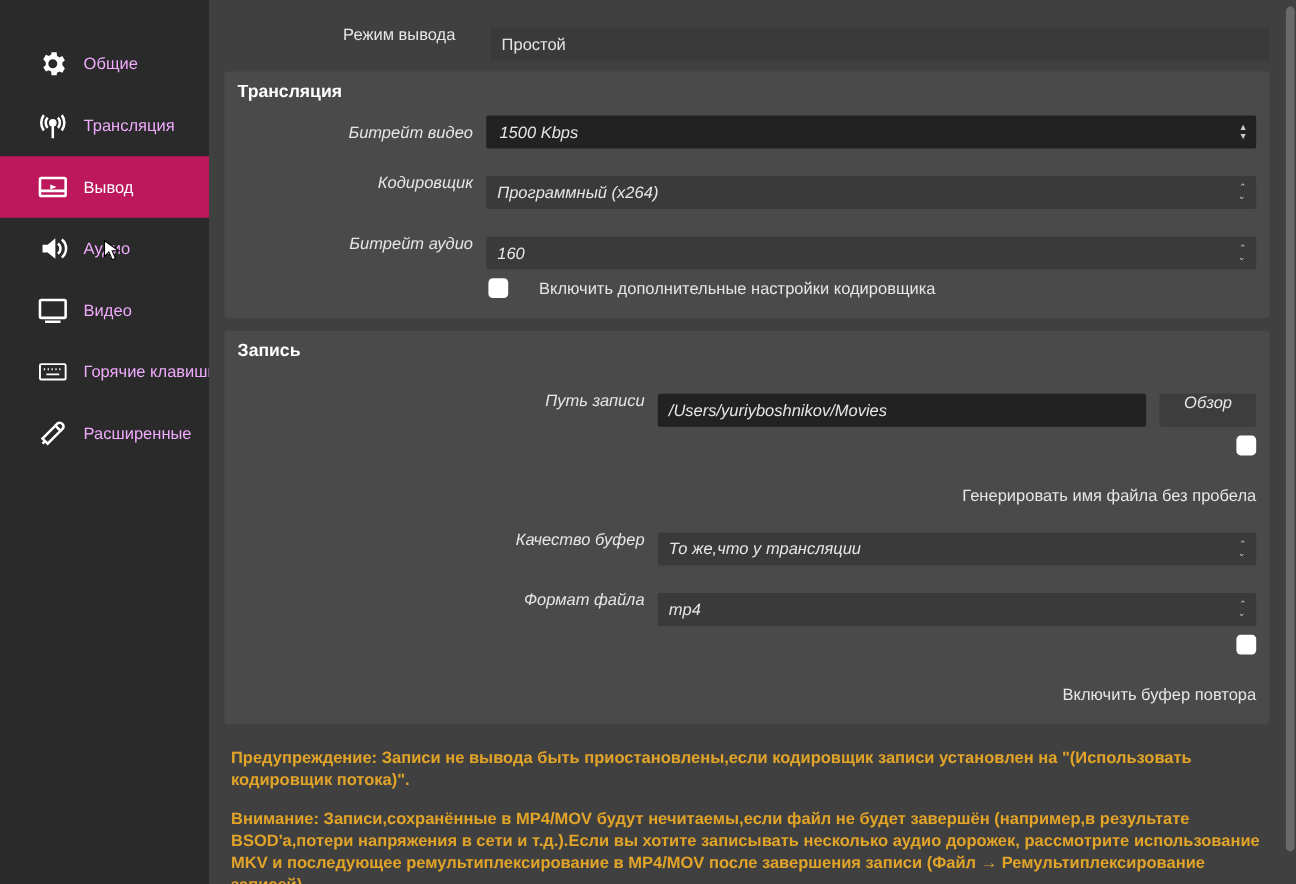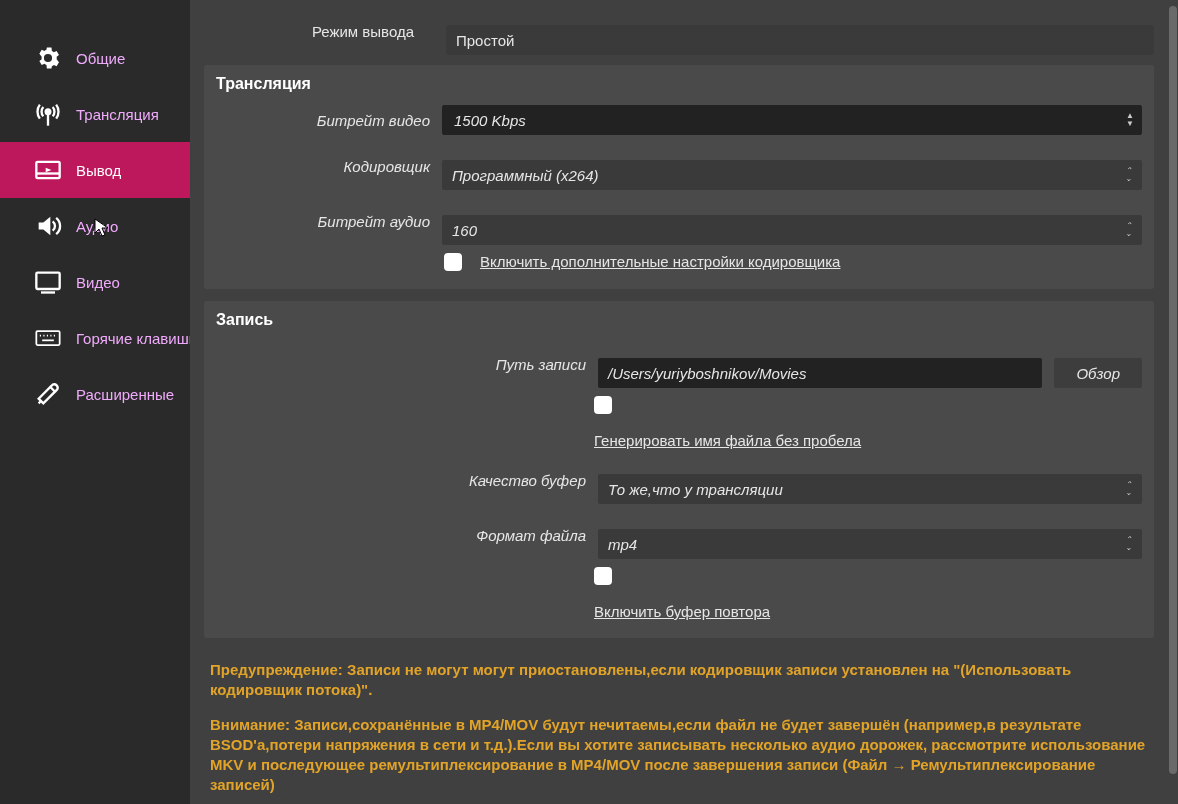--- a/index.html
+++ b/index.html
@@ -123,45 +123,44 @@
     text-align: right;
     font-size: 15px;
     color: #e6e6e6;
   }
   .row .lbl.wide {
     width: 370px;
     min-width: 370px;
   }
   .checkbox-row {
     display: flex;
-    align-items: flex-start;
+    align-items: flex-end;
     padding: 4px 12px 4px 240px;
-    gap: 18px;
-    text-decoration: underline;
+    gap: 28px;
   }
   .checkbox-row.rec { padding-left: 390px; flex-direction: column; }
   .chk {
     width: 18px;
     height: 18px;
     background: #ffffff;
     border-radius: 4px;
     flex-shrink: 0;
   }
   .input {
     flex: 1;
     display: flex;
     align-items: center;
     background: #222222;
   }
   .button {
     background: #3d3d3d;
     padding: 0 22px;
     cursor: pointer;
     display: flex;
-    align-items: center;
+    align-items: flex-start;
   }
   .warnings {
     padding: 10px 6px;
     color: #e2a428;
     font-size: 15px;
     font-weight: 600;
     line-height: 1.35;
   }
   .warnings p { margin-bottom: 14px; }
   .scrollbar-track {
@@ -360,21 +359,21 @@
     </div>
 
 
     <div class="checkbox-row rec">
       <div class="chk"></div>
       <span>Включить буфер повтора</span>
     </div>
   </div>
 
   <div class="warnings">
-    <p>Предупреждение: Записи не могут могут приостановлены,если кодировщик записи установлен на "(Использовать кодировщик потока)".</p>
+    <p>Предупреждение: Записи не вывода быть приостановлены,если кодировщик записи установлен на "(Использовать кодировщик потока)".</p>
     <p>Внимание: Записи,сохранённые в MP4/MOV будут нечитаемы,если файл не будет завершён (например,в результате BSOD'а,потери напряжения в сети и т.д.).Если вы хотите записывать несколько аудио дорожек, рассмотрите использование MKV и последующее ремультиплексирование в MP4/MOV после завершения записи (Файл → Ремультиплексирование записей)</p>
   </div>
 
 </div>
 
 <div class="scrollbar-track">
   <div class="scrollbar-thumb"></div>
 </div>
 
 <div class="cursor">

